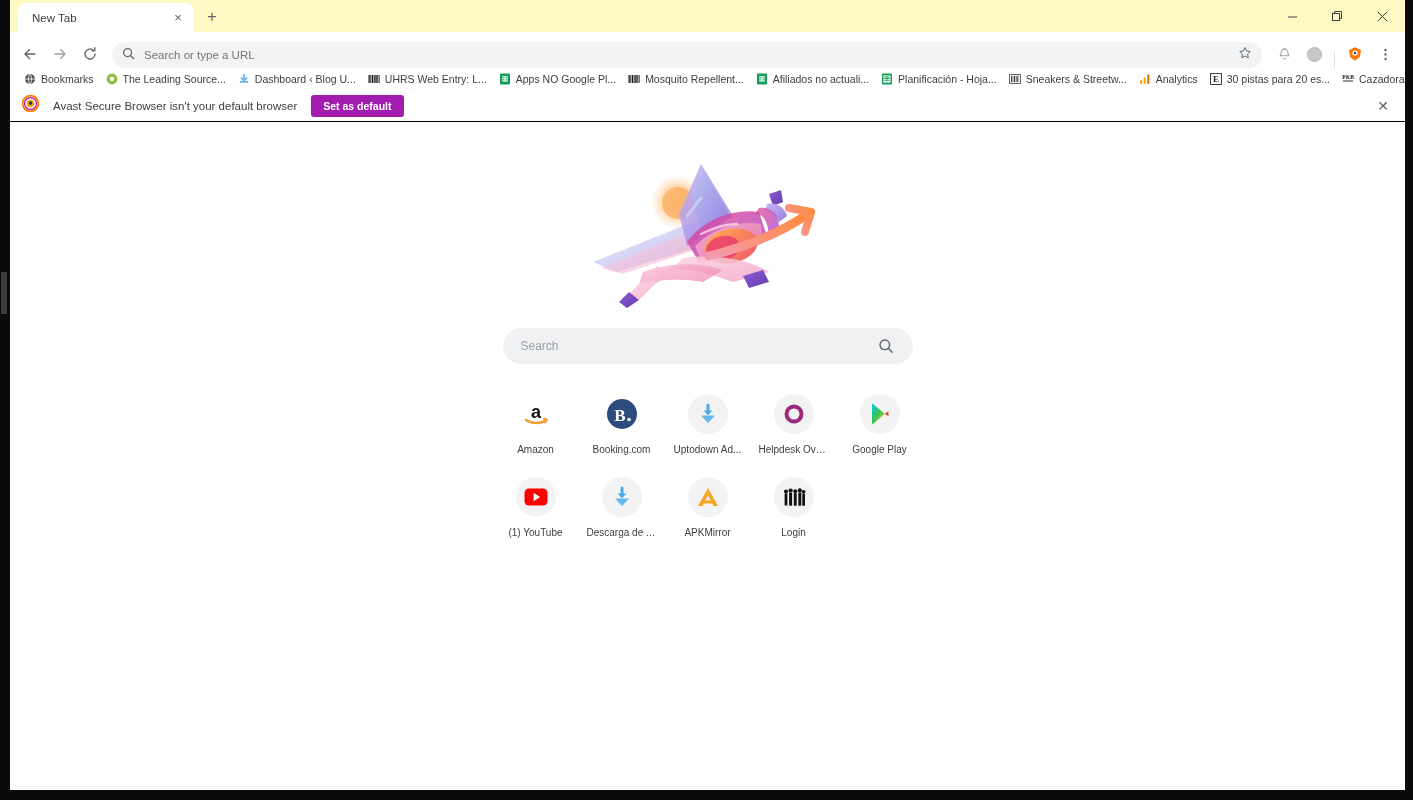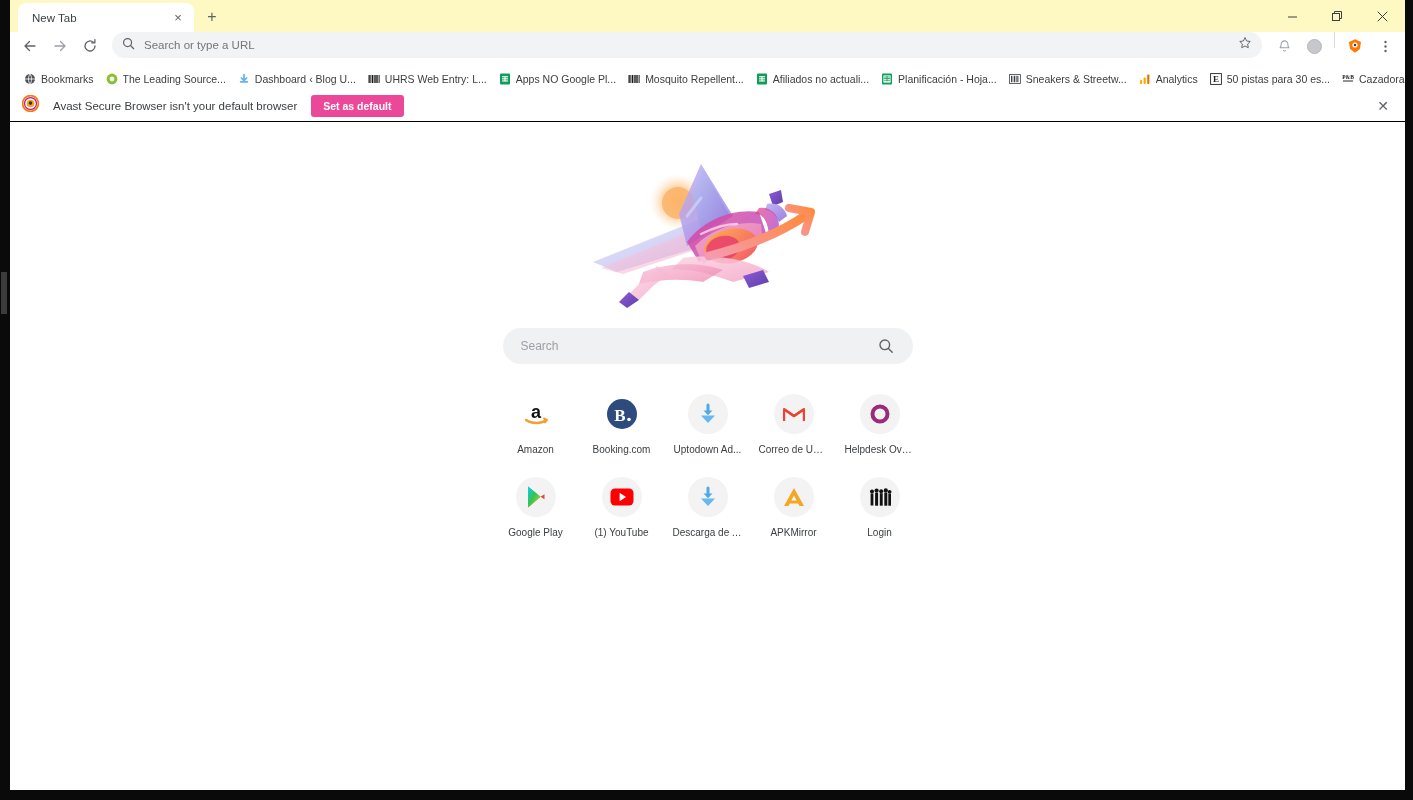--- a/index.html
+++ b/index.html
@@ -112,21 +112,21 @@
     color: #3c4043;
     font-size: 12px;
   }
   .winbtn svg { display: block; }
 
   
   .toolbar {
     height: 36px;
     background: #ffffff;
     display: flex;
-    align-items: flex-start;
+    align-items: flex-end;
     padding: 0 6px;
     gap: 2px;
   }
   .tbbtn {
     width: 28px; height: 28px;
     display: flex; align-items: center; justify-content: center;
     border-radius: 50%;
     color: #5f6368;
   }
   .omnibox {
@@ -212,21 +212,21 @@
     display: flex;
     align-items: center;
     padding: 0 12px;
     gap: 14px;
   }
   .infobar-text {
     font-size: 11.5px;
     color: #3c4043;
   }
   .btn-green {
-    background: #ec4899;
+    background: #a21caf;
     color: #ffffff;
     font-size: 10.5px;
     font-weight: bold;
     padding: 5px 12px;
     border-radius: 3px;
     border: none;
   }
   .infobar-spacer { flex: 1; }
   .infobar-close {
     color: #5f6368;
@@ -558,21 +558,21 @@
         <span class="bm-label">Analytics</span>
       </div>
 
       <div class="bm">
         <span class="bm-ico">
           <svg width="12" height="12" viewBox="0 0 12 12">
               <rect x="0.6" y="0.6" width="10.8" height="10.8" fill="none" stroke="#222" stroke-width="0.9"></rect>
               <text x="6" y="9" font-family="Liberation Serif, serif" font-size="9" font-weight="bold" fill="#222" text-anchor="middle">E</text>
             </svg>
         </span>
-        <span class="bm-label">50 pistas para 30 es...</span>
+        <span class="bm-label">30 pistas para 20 es...</span>
       </div>
 
       <div class="bm">
         <span class="bm-ico">
           <svg width="12" height="12" viewBox="0 0 12 12">
               <text x="6" y="6" font-family="Liberation Serif, serif" font-size="5.5" font-weight="bold" fill="#111" text-anchor="middle">P&amp;B</text>
               <line x1="1" y1="8" x2="11" y2="8" stroke="#111" stroke-width="0.9"></line>
             </svg>
         </span>
         <span class="bm-label">Cazadora bomber b...</span>
@@ -716,29 +716,20 @@
           <div class="tile-ico">
             <svg width="22" height="22" viewBox="0 0 22 22">
               <path d="M11 2 L11 10" stroke="#4fa8e8" stroke-width="3" stroke-linecap="round"></path>
               <path d="M6.5 7.5 L11 12 L15.5 7.5 Z" fill="#4fa8e8"></path>
               <path d="M4 12.5 L18 12.5 L11 20 Z" fill="#67b8ee"></path>
             </svg>
           </div>
           <span class="tile-label">Uptodown Ad...</span>
         </div>
 
-        <div class="tile">
-          <div class="tile-ico">
-            <svg width="22" height="18" viewBox="0 0 22 18">
-              <path d="M1 16 V4.2 L11 11 L21 4.2 V16" fill="none" stroke="#ea4335" stroke-width="2.4" stroke-linejoin="round"></path>
-              <path d="M1 4.2 L11 11 L21 4.2" fill="none" stroke="#ea4335" stroke-width="2.2" stroke-linejoin="round"></path>
-            </svg>
-          </div>
-          <span class="tile-label">Correo de Upt...</span>
-        </div>
 
         <div class="tile">
           <div class="tile-ico">
             <svg width="22" height="22" viewBox="0 0 22 22">
               <circle cx="11" cy="11" r="7.5" fill="none" stroke="#9c2a7c" stroke-width="4"></circle>
             </svg>
           </div>
           <span class="tile-label">Helpdesk Ove...</span>
         </div>
 

